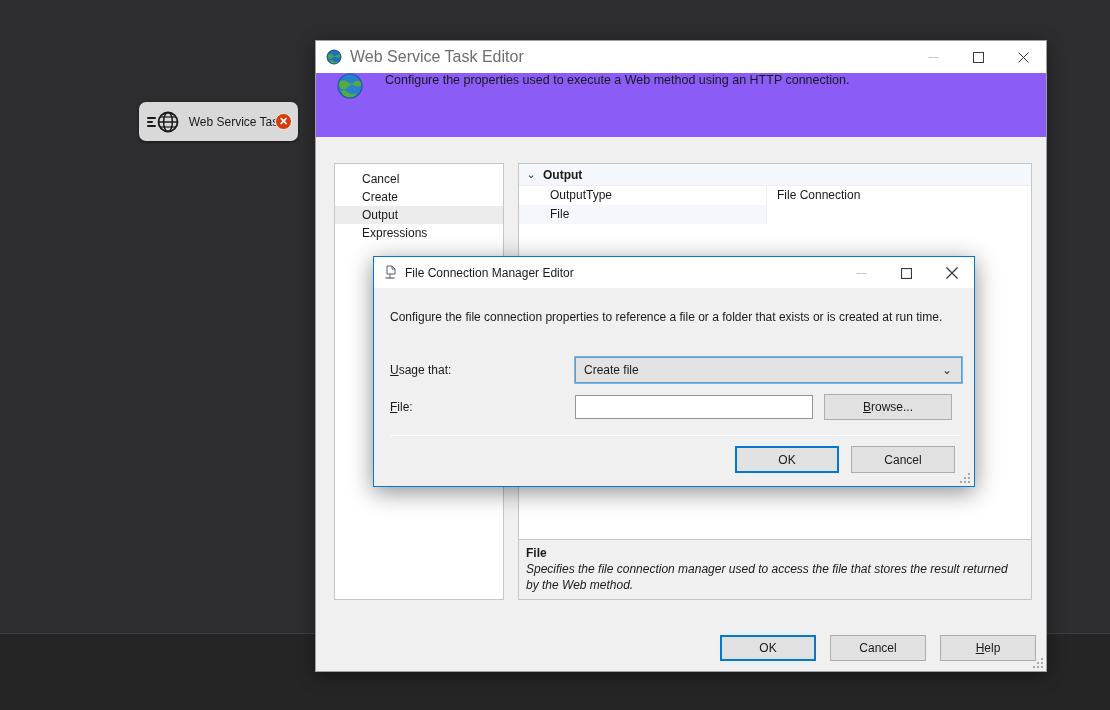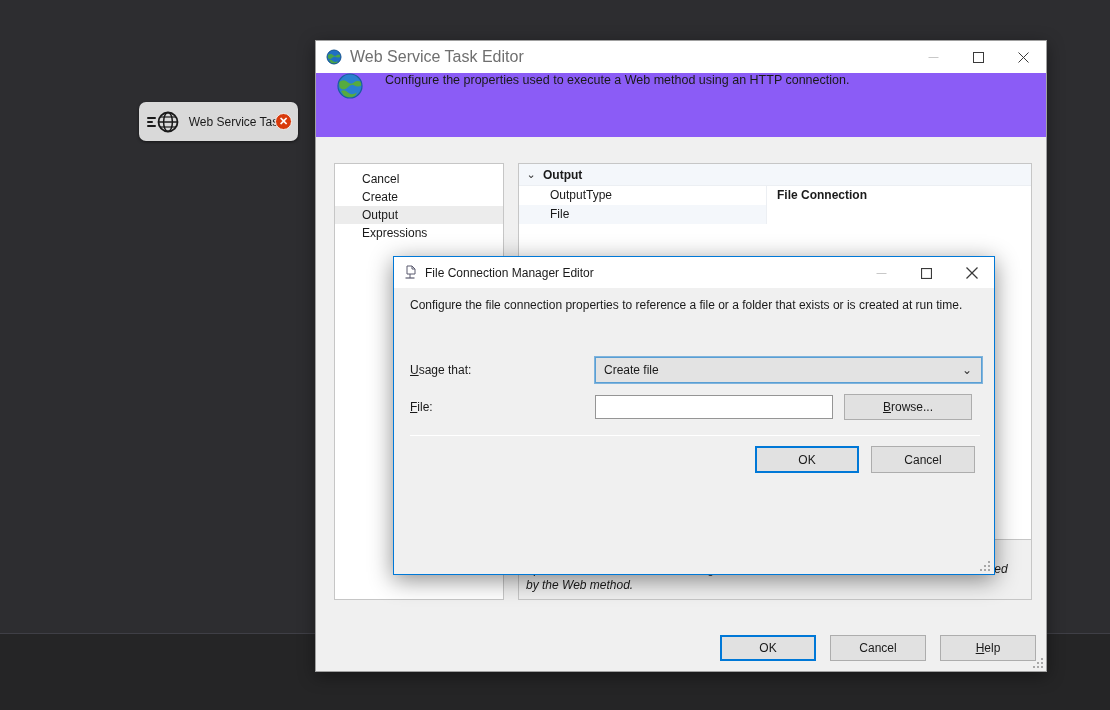--- a/index.html
+++ b/index.html
@@ -118,21 +118,21 @@
   }
   .grid-category .chev {
     width: 24px; text-align: center; font-size: 11px; font-weight: normal; color: #333;
   }
   .grid-row { height: 19px; display: flex; font-size: 12px; color: #1a1a1a; }
   .grid-row .gname {
     width: 248px; padding-left: 31px; line-height: 19px;
     border-right: 1px solid #eceff3;
   }
   .grid-row .gval { flex: 1; padding-left: 10px; line-height: 19px; }
-  .grid-row .gval.bold { font-weight: bold; }
+  .grid-row .gval.bold { font-weight: normal; }
   .grid-row.alt .gname { background: #f4f7fb; }
   .grid-filler { flex: 1; }
   .grid-filler .gname-col {
     width: 248px; height: 100%; border-right: 1px solid #eceff3;
   }
 
   
   #wste-desc {
     position: absolute; left: 202px; top: 498px;
     width: 514px; height: 61px;
@@ -161,35 +161,35 @@
   #wste-help { left: 624px; top: 11px; width: 96px; }
   .grip {
     position: absolute; right: 4px; bottom: 3px; width: 11px; height: 11px;
   }
   .grip i {
     position: absolute; width: 2px; height: 2px; background: #a8a8a8; display:block;
   }
 
   
   #fcme-dialog {
-    position: absolute; left: 393px; top: 256px;
-    width: 602px; height: 319px;
+    position: absolute; left: 373px; top: 256px;
+    width: 602px; height: 231px;
     background: #f0f0f0;
     border: 1px solid #0078d7;
     box-shadow: 0 5px 22px rgba(0,0,0,0.45);
   }
   #fcme-titlebar {
     height: 31px; background: #ffffff;
     display: flex; align-items: center; position: relative;
   }
   #fcme-title { margin-left: 8px; font-size: 12px; color: #1a1a1a; }
   #fcme-titlebar .t-icon { margin-left: 9px; width: 14px; height: 16px; }
   #fcme-desc {
     font-size: 12px; color: #1a1a1a;
-    padding: 10px 0 0 16px;
+    padding: 22px 0 0 16px;
   }
   .field-row { position: absolute; display: flex; align-items: center; }
   #row-usage { left: 16px; top: 100px; }
   #row-file  { left: 16px; top: 137px; }
   .field-label { width: 185px; font-size: 12px; color: #1a1a1a; }
   .mnem { text-decoration: underline; }
   #usage-combo {
     width: 387px; height: 26px;
     background: #e3e3e3; border: 1px solid #5a9fd4;
     outline: 1px solid #7fb4dd;

